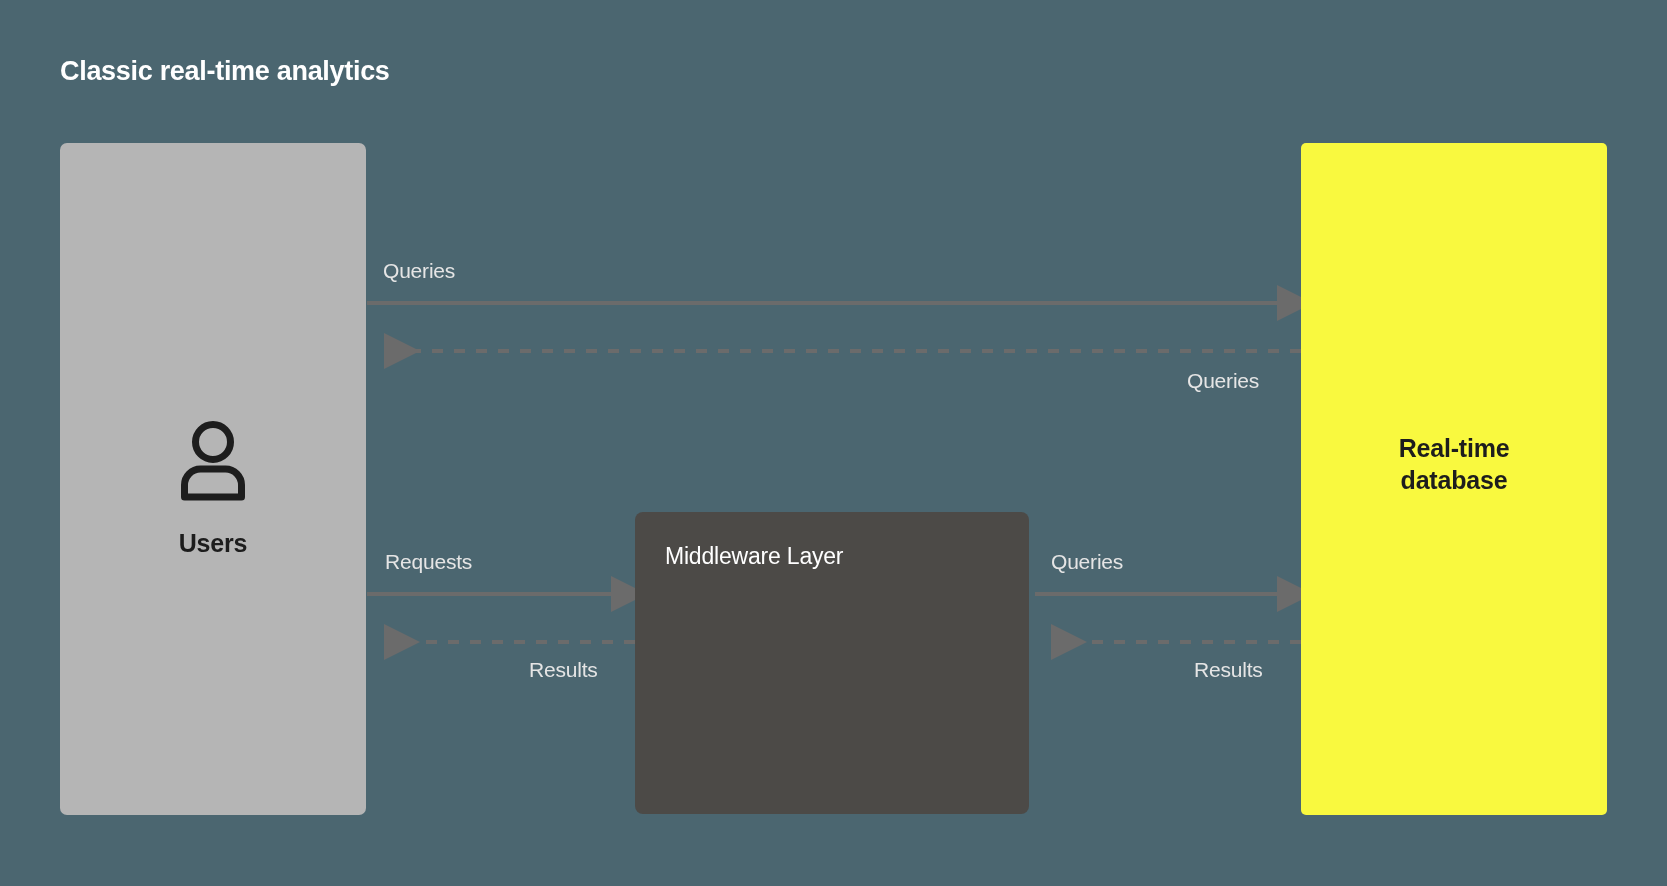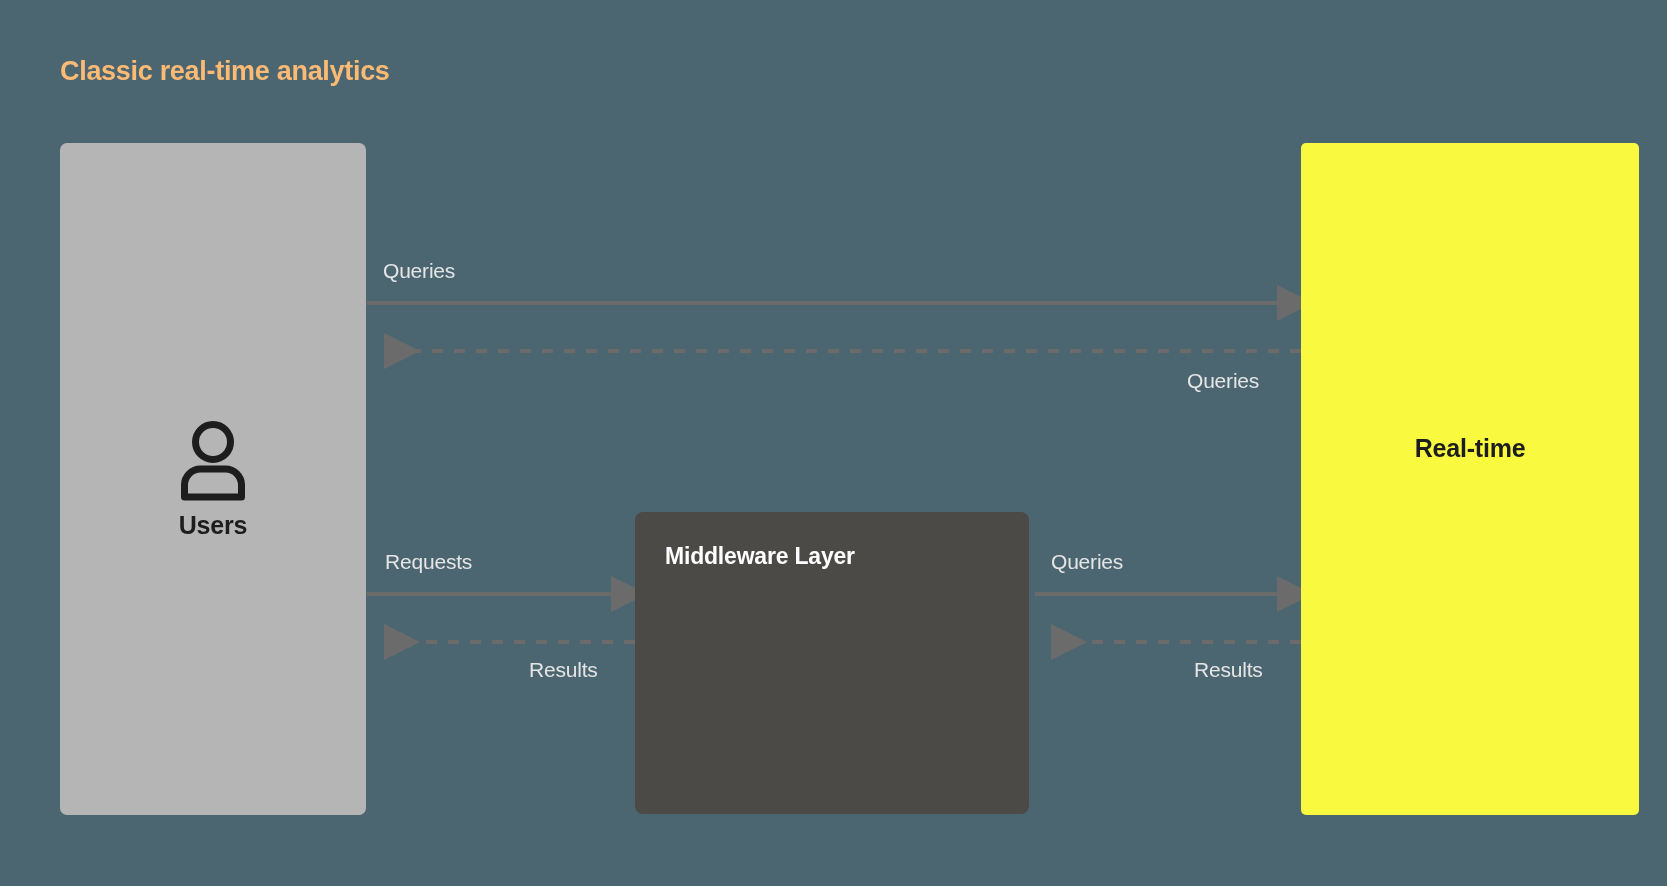--- a/index.html
+++ b/index.html
@@ -19,21 +19,21 @@
     height: 886px;
   }
 
   
   .diagram-title {
     position: absolute;
     left: 60px;
     top: 56px;
     font-size: 27px;
     font-weight: bold;
-    color: #fdba74;
+    color: #ffffff;
     letter-spacing: -0.3px;
     white-space: nowrap;
   }
 
   
   .node {
     position: absolute;
     box-sizing: border-box;
   }
   .node-users {
@@ -45,20 +45,21 @@
     border-radius: 7px;
   }
   .users-inner {
     position: absolute;
     left: 0;
     right: 0;
     top: 276px;
     display: flex;
     flex-direction: column;
     align-items: center;
+    gap: 18px;
   }
   .user-icon {
     display: block;
     width: 74px;
     height: 82px;
   }
   .users-label {
     margin-top: 10px;
     font-size: 25px;
     font-weight: bold;
@@ -72,30 +73,30 @@
     width: 394px;
     height: 302px;
     background: #4c4a47;
     border-radius: 8px;
   }
   .middleware-label {
     position: absolute;
     left: 30px;
     top: 31px;
     font-size: 23px;
-    font-weight: bold;
+    font-weight: normal;
     color: #ffffff;
     letter-spacing: -0.2px;
     white-space: nowrap;
   }
 
   .node-database {
     left: 1301px;
     top: 143px;
-    width: 338px;
+    width: 306px;
     height: 672px;
     background: #f9f93f;
     border-radius: 5px;
   }
   .database-label {
     position: absolute;
     left: 0;
     right: 0;
     top: 290px;
     text-align: center;
@@ -195,16 +196,17 @@
     </div>
   </div>
 
   <div class="node node-middleware">
     <div class="middleware-label">Middleware Layer</div>
   </div>
 
   <div class="node node-database">
     <div class="database-label">
       <div>Real-time</div>
+      <div>database</div>
     </div>
   </div>
 
 </div>
 
 </body></html>

